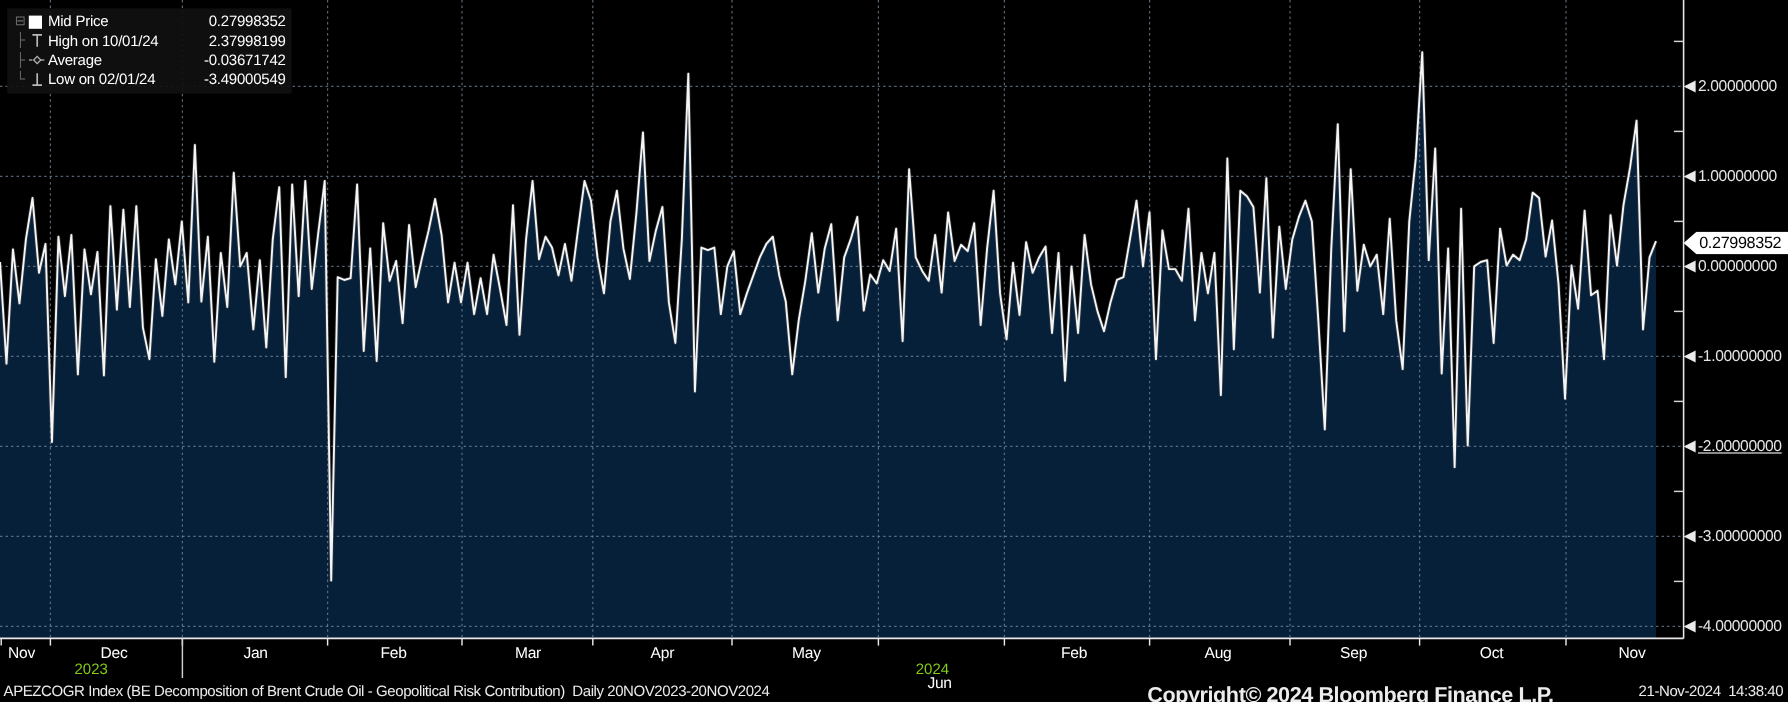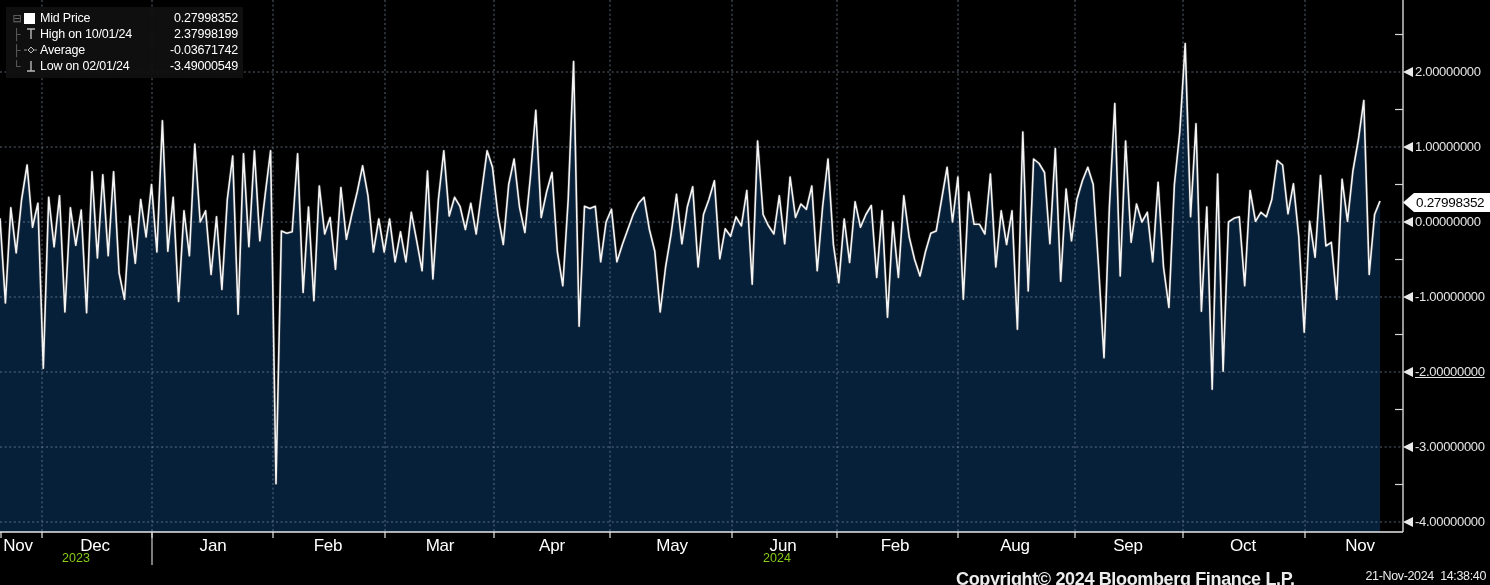--- a/index.html
+++ b/index.html
@@ -13,21 +13,21 @@
   .tree{width:14px;color:#6e6e6e;font-size:11px;text-align:center;flex:0 0 14px;line-height:10px;}
   .licon{width:16px;flex:0 0 16px;display:flex;align-items:center;justify-content:flex-start;}
   .swatch{width:11px;height:11px;background:#fff;display:inline-block;}
   .llabel{font-size:12.5px;letter-spacing:-0.2px;white-space:pre;}
   .lval{margin-left:auto;font-size:12.5px;letter-spacing:-0.2px;}
   
   .ylab{position:absolute;left:1415px;color:#e5e5e5;font-size:13px;letter-spacing:-0.3px;z-index:3;}
   .cur-tag{position:absolute;left:1403px;top:193px;height:19px;background:#fff;color:#000;
            font-size:13.5px;line-height:19px;padding:0 8px 0 13px;letter-spacing:-0.3px;z-index:6;
            clip-path:polygon(0 50%,11px 0,100% 0,100% 100%,11px 100%);min-width:74px;}
-  .mlab{position:absolute;top:536px;transform:translateX(-50%);color:#fff;font-size:17px;
+  .mlab{position:absolute;top:536px;transform:translateX(-50%);color:#fff;font-size:13px;
         letter-spacing:-0.2px;z-index:3;}
   .yrlab{position:absolute;top:551px;transform:translateX(-50%);color:#84cc16;font-size:12.5px;z-index:3;}
   
   .footer{position:absolute;left:0;top:567px;width:1490px;height:18px;z-index:4;color:#ececec;}
   .f-title{position:absolute;left:3px;top:2px;font-size:12.5px;white-space:pre;letter-spacing:-0.35px;}
   .f-copy{position:absolute;left:956px;top:2px;font-size:18px;white-space:pre;letter-spacing:-0.35px;font-weight:bold;}
   .f-time{position:absolute;right:4px;top:2px;font-size:12.5px;white-space:pre;letter-spacing:-0.35px;}
 </style>
 </head>
 <body>
@@ -141,28 +141,29 @@
       <div class="ylab" style="top: 364px; text-decoration: underline;">-2.00000000</div>
       <div class="ylab" style="top: 439px;">-3.00000000</div>
       <div class="ylab" style="top: 514px;">-4.00000000</div>
       <div class="mlab" style="left: 18px;">Nov</div>
       <div class="mlab" style="left: 95px;">Dec</div>
       <div class="mlab" style="left: 213px;">Jan</div>
       <div class="mlab" style="left: 328px;">Feb</div>
       <div class="mlab" style="left: 440px;">Mar</div>
       <div class="mlab" style="left: 552px;">Apr</div>
       <div class="mlab" style="left: 672px;">May</div>
-      <div class="mlab" style="left: 783px;">Jun</div>
+      <div class="mlab" style="left: 783px; margin-top: 25px;">Jun</div>
       <div class="mlab" style="left: 895px;">Feb</div>
       <div class="mlab" style="left: 1015px;">Aug</div>
       <div class="mlab" style="left: 1128px;">Sep</div>
       <div class="mlab" style="left: 1243px;">Oct</div>
       <div class="mlab" style="left: 1360px;">Nov</div>
       <div class="yrlab" style="left: 76px;">2023</div>
       <div class="yrlab" style="left: 777px;">2024</div>
     </div>
 
   <div class="footer">
+    <span class="f-title">APEZCOGR Index (BE Decomposition of Brent Crude Oil - Geopolitical Risk Contribution)  Daily 20NOV2023-20NOV2024</span>
     <span class="f-copy">Copyright© 2024 Bloomberg Finance L.P.</span>
     <span class="f-time">21-Nov-2024  14:38:40</span>
   </div>
 
 </div>
 
 </body></html>

